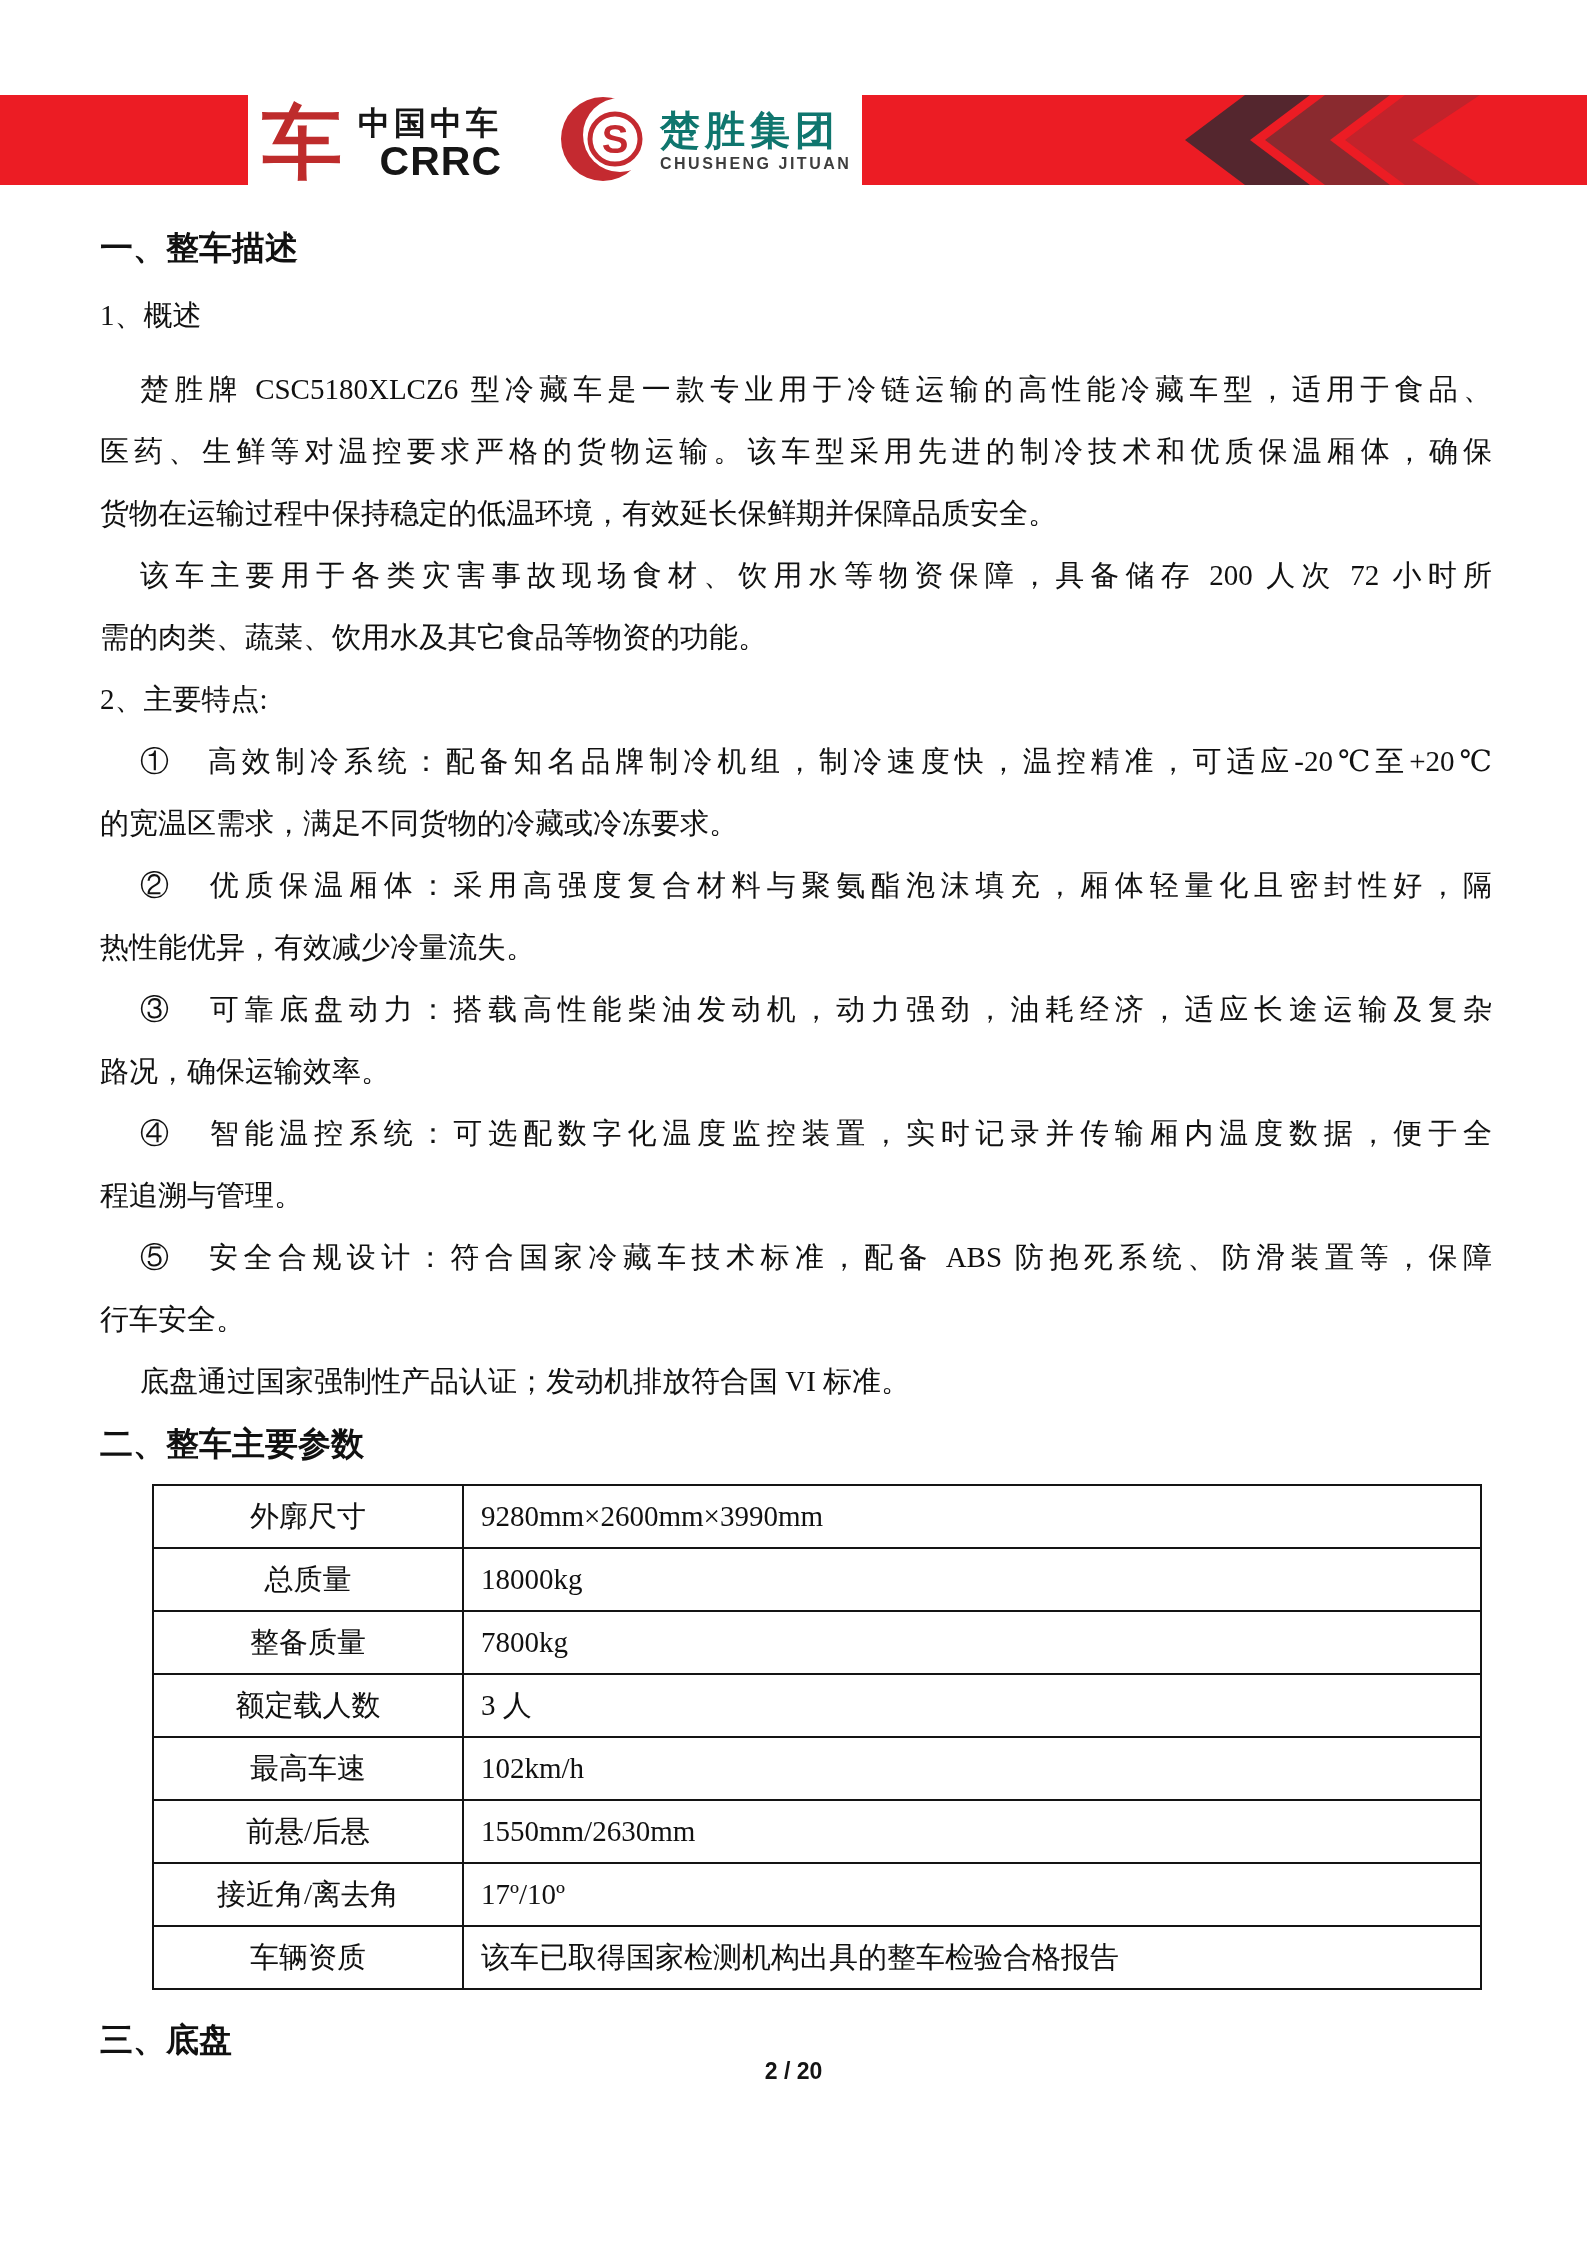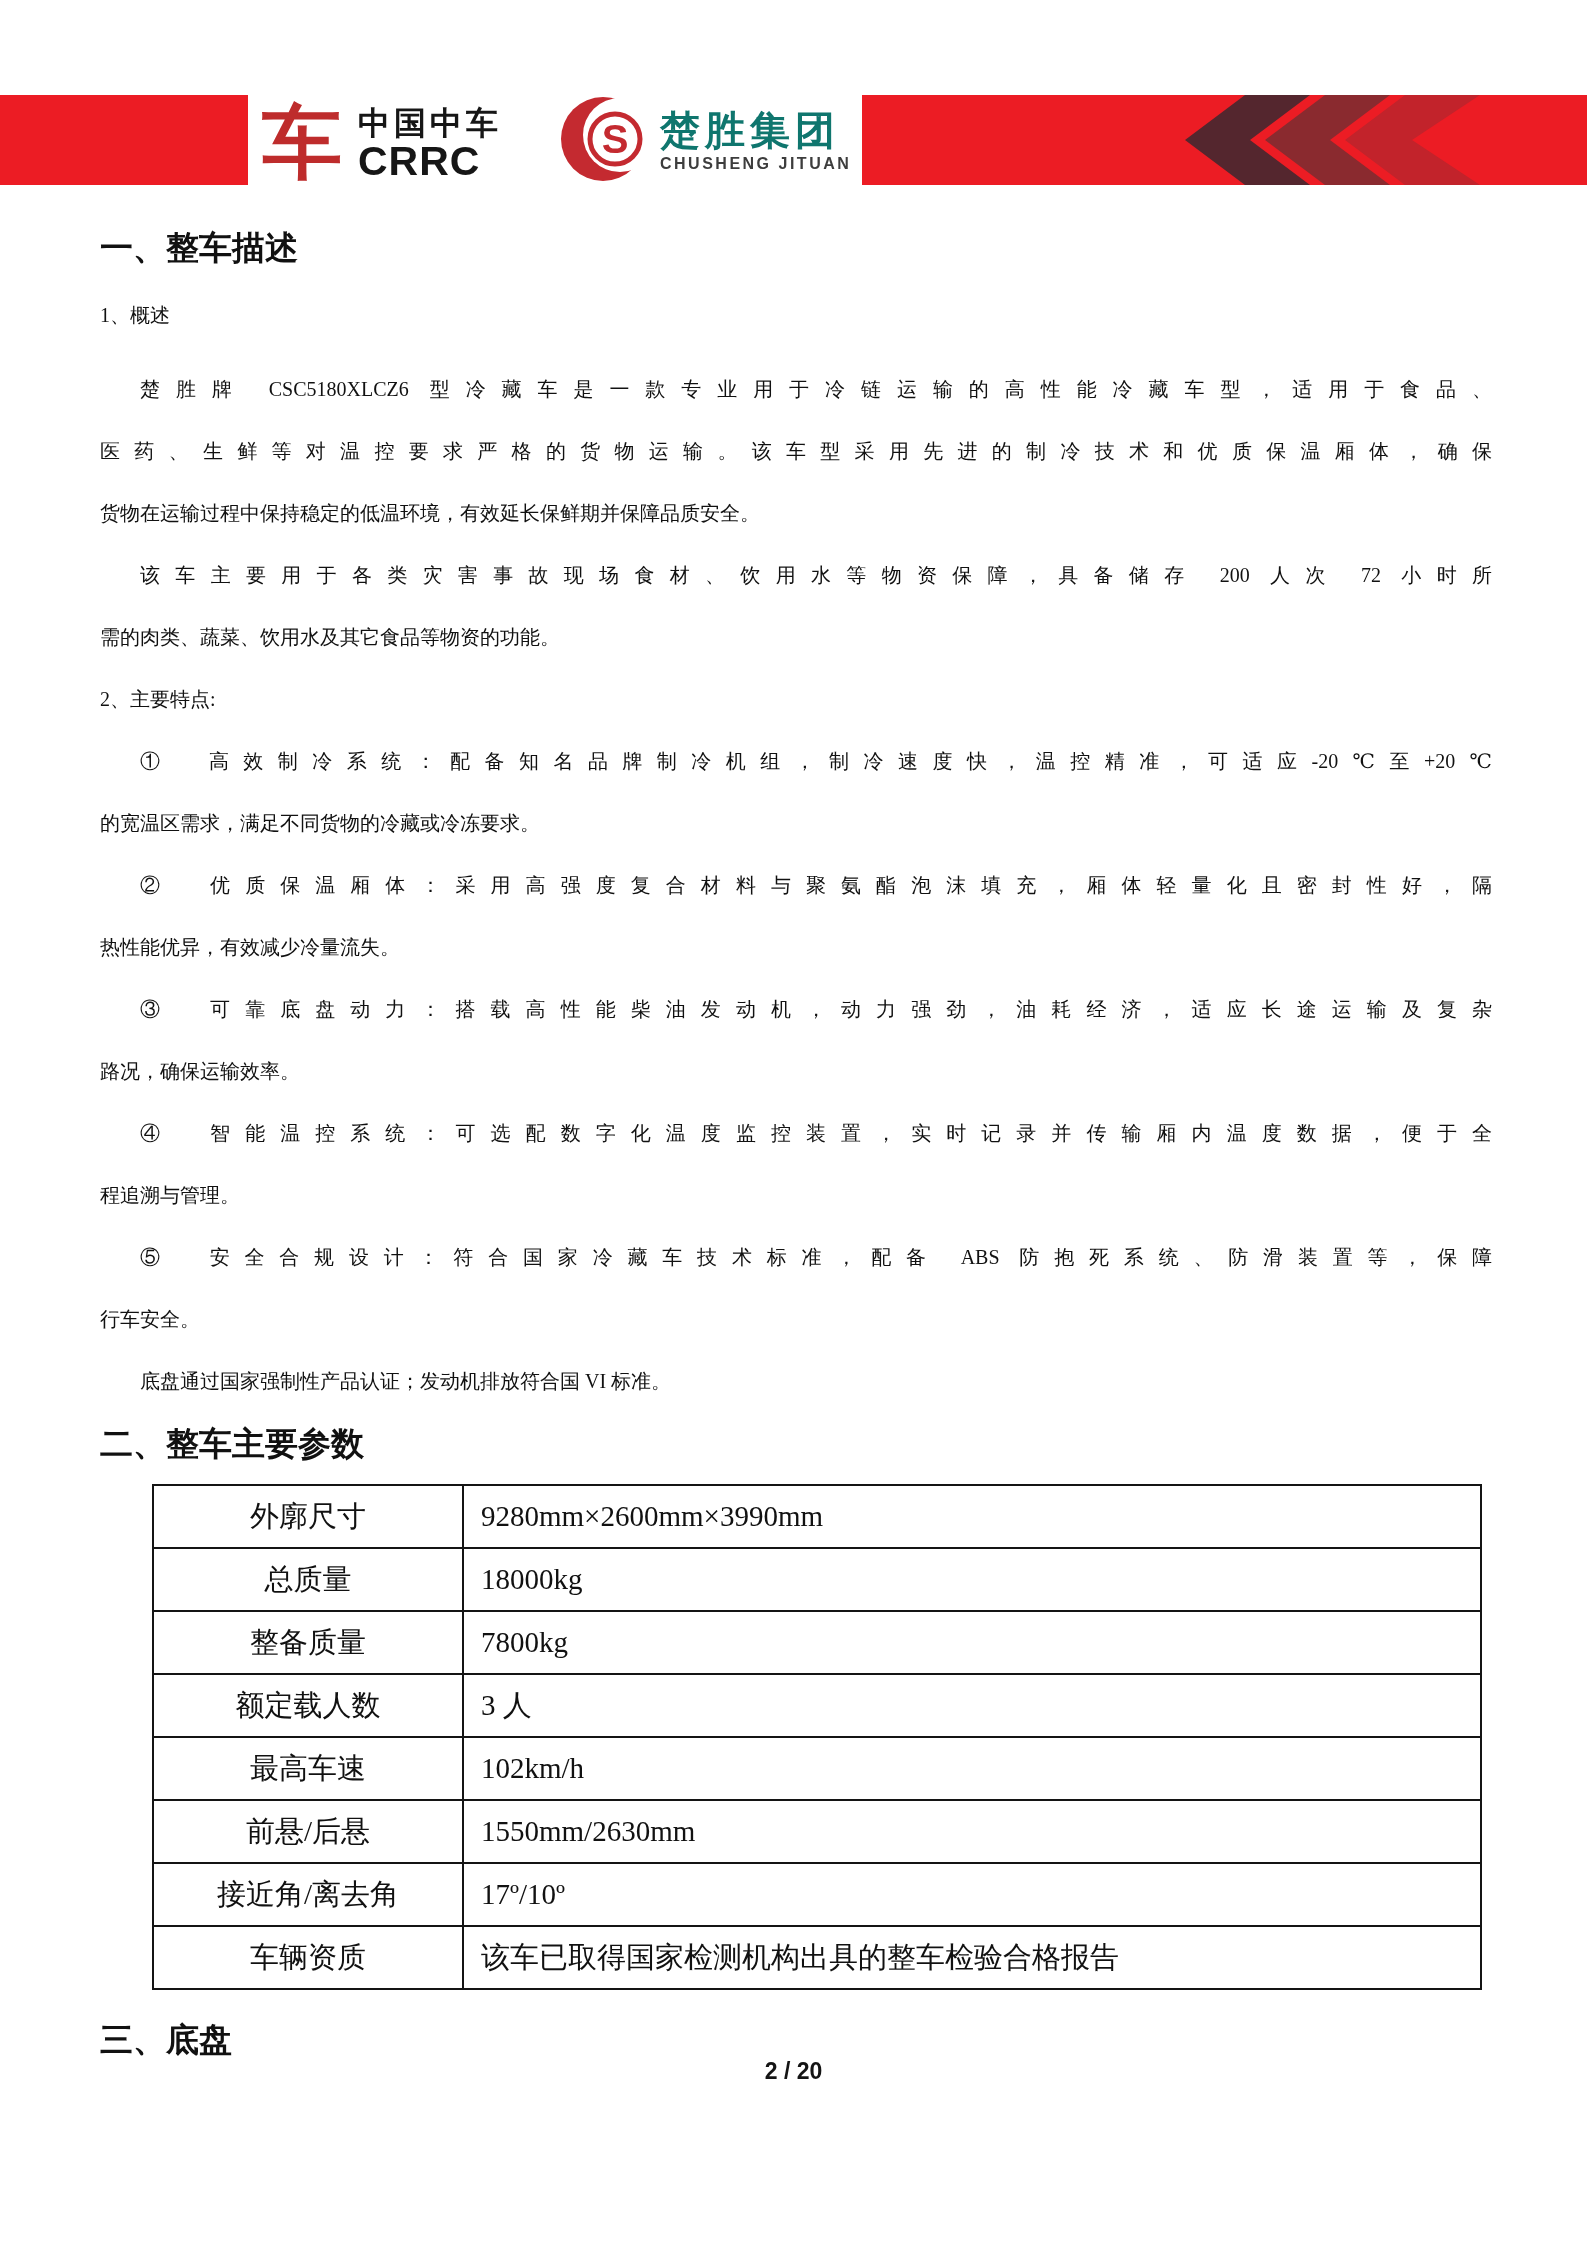--- a/index.html
+++ b/index.html
@@ -16,31 +16,31 @@
   .hdr-band { position:absolute; left:862px; right:0; top:95px; height:90px; background:#EC1C24; overflow:hidden; }
   .hdr-band svg { position:absolute; left:288px; top:0; }
 
   .crrc-logo { position:absolute; left:262px; top:98px; height:90px; display:flex; align-items:center; gap:16px; }
   .crrc-emblem {
     font-family:"Liberation Serif","DejaVu Serif",serif;
     font-weight:900; font-size:80px; line-height:84px; color:#BE2C2C;
   }
   .crrc-text { display:flex; flex-direction:column; justify-content:center; }
   .crrc-zh { font-family:"Liberation Sans","DejaVu Sans",sans-serif; font-weight:700; font-size:32px; line-height:36px; letter-spacing:4px; color:#161616; }
-  .crrc-en { font-family:"Liberation Sans","DejaVu Sans",sans-serif; font-weight:700; font-size:41px; line-height:40px; letter-spacing:1px; color:#161616; }
+  .crrc-en { font-family:"Liberation Sans","DejaVu Sans",sans-serif; font-weight:700; font-size:41px; line-height:40px; letter-spacing:1px; color:#161616;text-align:right; }
 
   .cs-logo { position:absolute; left:558px; top:96px; height:90px; display:flex; align-items:center; gap:10px; }
   .cs-text { display:flex; flex-direction:column; justify-content:center; }
   .cs-zh { font-family:"Liberation Sans","DejaVu Sans",sans-serif; font-weight:700; font-size:40px; line-height:46px; letter-spacing:5px; color:#0f766e; }
   .cs-en { font-family:"Liberation Sans","DejaVu Sans",sans-serif; font-weight:600; font-size:16px; line-height:22px; letter-spacing:2.5px; color:#3d3d3d; }
 
   
   .content { position:absolute; left:100px; right:95px; top:212px;margin-top:12px; }
   .sec-heading { font-size:33px; font-weight:700; line-height:48px; }
-  .line { font-size:20px; line-height:62px; text-align:justify; text-align-last:justify; }
+  .line { font-size:29px; line-height:62px; text-align:justify; text-align-last:justify; }
   .line.end { text-align-last:left; }
   .line.plain { text-align:left; text-align-last:left; }
   .first { text-indent:40px; }
   .mt12 { margin-top:12px; }
 
   
   .params-table { border-collapse:collapse; margin:16px 0 0 52px; width:1330px; }
   .params-table td { border:2px solid #141414; height:63px; font-size:29px; vertical-align:middle; }
   .params-table td.label { width:310px; text-align:center; }
   .params-table td.value { padding-left:17px; text-align:left; }

